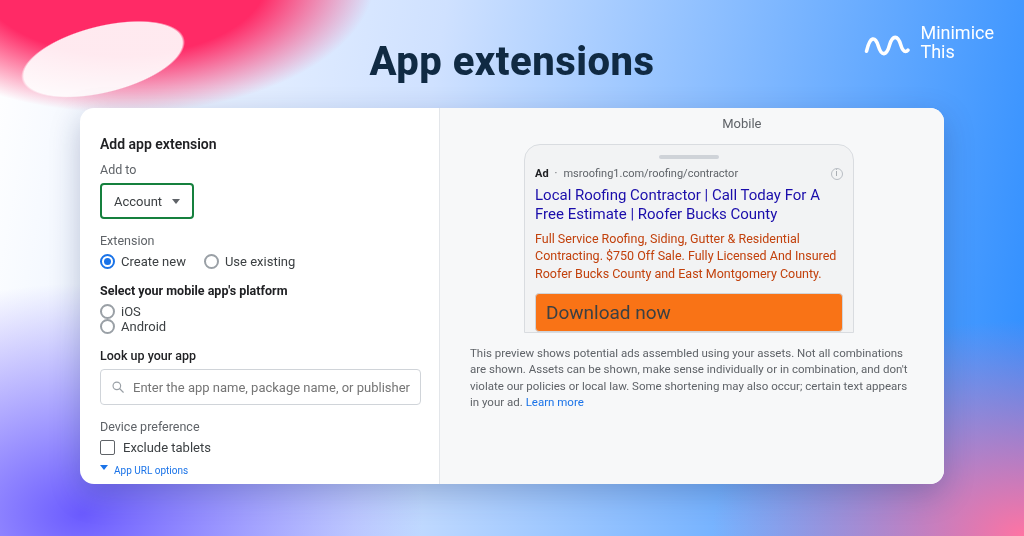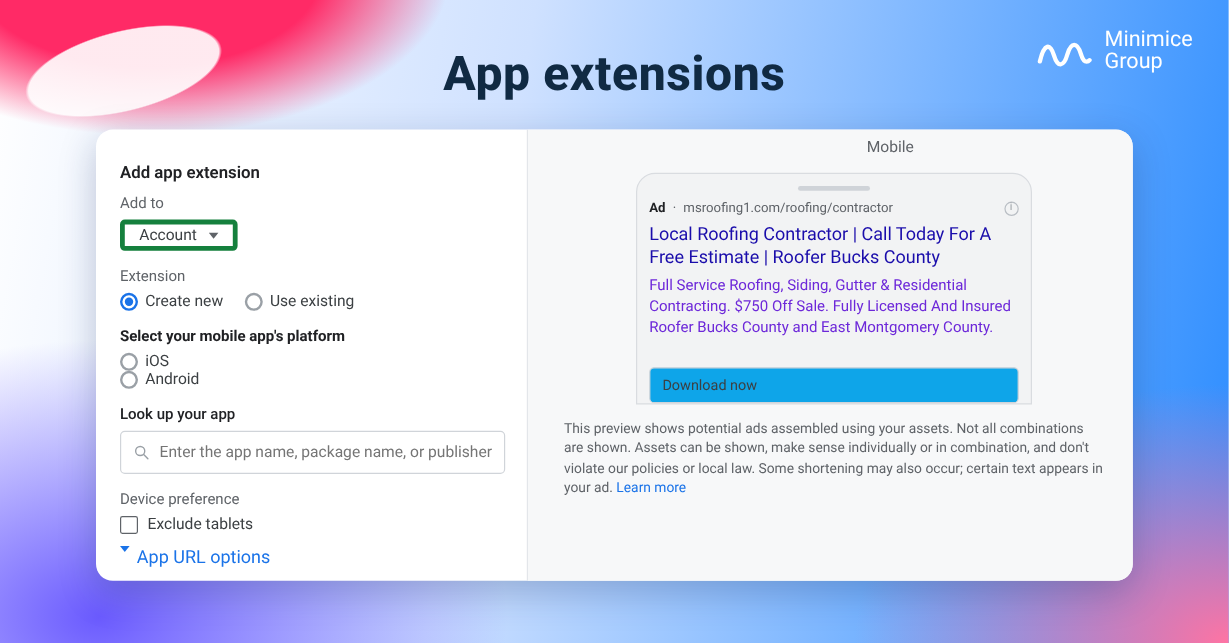--- a/index.html
+++ b/index.html
@@ -16,68 +16,68 @@
     transform:rotate(-14deg);opacity:.9;pointer-events:none}
   .title{position:absolute;top:38px;left:0;width:100%;text-align:center;
     font-size:40px;font-weight:800;color:#102a43;letter-spacing:.5px}
   .brand{position:absolute;top:24px;right:30px;display:flex;align-items:center;gap:10px;color:#fff}
   .brand svg{width:46px;height:30px}
   .brand .txt{font-weight:400;font-size:18px;line-height:1.05}
 
   .panel{position:absolute;left:80px;right:80px;top:108px;bottom:52px;
     background:#fff;border-radius:14px;overflow:hidden;box-shadow:0 10px 30px rgba(21,41,90,.25);display:flex}
   .left{width:360px;padding:28px 18px 12px 20px;border-right:1px solid #e3e6ea;font-size:13px;color:#3c4043}
-  .right{flex:1;background:#f7f8f9;padding:14px 24px 10px 30px;position:relative}
+  .right{flex:1;background:#f7f8f9;padding:14px 36px 10px 30px;position:relative}
 
   .h{font-size:14px;font-weight:600;color:#202124;margin-bottom:8px}
   .lbl{font-size:12.5px;color:#5f6368;margin:10px 0 6px}
-  .select{display:inline-flex;align-items:center;gap:10px;height:26px;padding:0 12px;border:4px solid #15803d;border-radius:4px;background:#fff;cursor:pointer}
+  .select{display:inline-flex;align-items:center;gap:10px;height:36px;padding:0 12px;border:2px solid #15803d;border-radius:4px;background:#fff;cursor:pointer}
   .select .caret{width:0;height:0;border-left:4px solid transparent;border-right:4px solid transparent;border-top:5px solid #5f6368}
 
   .row{display:flex;align-items:center;gap:18px;margin-top:6px}
   .radio{display:flex;align-items:center;gap:6px;cursor:pointer}
   .r-o{width:15px;height:15px;border:2px solid #9aa0a6;border-radius:50%;display:flex;align-items:center;justify-content:center}
   .r-o.sel{border-color:#1a73e8}
   .r-o.sel::after{content:"";width:7px;height:7px;background:#1a73e8;border-radius:50%}
   .block{margin-top:12px}
   .search{display:flex;align-items:center;gap:8px;height:36px;border:1px solid #d0d4d9;border-radius:4px;padding:0 10px;color:#9aa0a6}
   .search input{border:0;outline:0;flex:1;font-size:13px;color:#5f6368;background:transparent}
   .chk{display:flex;align-items:center;gap:8px;cursor:pointer}
   .box{width:15px;height:15px;border:1.6px solid #5f6368;border-radius:2px}
-  .link{color:#1a73e8;font-size:15px;cursor:pointer;display:flex;gap:6px;margin-top:10px}
+  .link{color:#1a73e8;font-size:10px;cursor:pointer;display:flex;gap:6px;margin-top:10px}
   .chev{width:0;height:0;border-left:4px solid transparent;border-right:4px solid transparent;border-top:5px solid #1a73e8}
 
   .mob-lbl{position:absolute;top:8px;left:56%;font-size:13px;color:#5f6368}
   .device{margin:22px auto 0;width:330px;background:#f2f3f4;border:1px solid #d9dce0;border-radius:16px 16px 0 0;padding:10px 10px 0 10px}
   .speaker{width:60px;height:3.5px;background:#cfd3d8;border-radius:3px;margin:0 auto 8px}
   .ad-tag{font-size:11px;color:#5f6368;margin:2px 0 6px;display:flex;align-items:flex-end;gap:6px}
   .ad-tag b{font-weight:700;color:#202124}
   .ad-info{margin-left:auto;width:12px;height:12px;border:1px solid #b9bec4;border-radius:50%;position:relative}
   .ad-info::after{content:"i";position:absolute;left:3.4px;top:-1px;font-size:9px;color:#9aa0a6}
   .headline{color:#1a0dab;font-size:15px;line-height:1.28;margin-bottom:6px}
-  .desc{font-size:12.5px;color:#6d28d9;line-height:1.4;margin-bottom:24px}
-  .cta{border:1px solid #d0d4d9;border-radius:4px;padding:7px 10px;font-size:12px;color:#3c4043;background:#0ea5e9}
+  .desc{font-size:12.5px;color:#c2410c;line-height:1.4;margin-bottom:11px}
+  .cta{border:1px solid #d0d4d9;border-radius:4px;padding:7px 10px;font-size:19px;color:#3c4043;background:#f97316}
 
   .disclaimer{margin-top:12px;font-size:11.5px;color:#5f6368;line-height:1.4}
   .disclaimer a{color:#1a73e8;text-decoration:none;cursor:pointer}
 </style>
 </head>
 <body>
 <div class="stage">
 
   <div class="swoosh"></div>
   <div class="title">App extensions</div>
 
   <div class="brand">
     <svg viewBox="0 0 90 52">
         <path d="M5 42 C 12 12, 22 12, 28 32 C 34 52, 44 52, 50 30 C 56 10, 66 10, 72 30 C 78 50, 86 40, 86 40" fill="none" stroke="#fff" stroke-width="7" stroke-linecap="round"></path>
       </svg>
     <div class="txt">
       <div>Minimice</div>
-      <div>Group</div>
+      <div>This</div>
     </div>
   </div>
 
   <div class="panel">
     <div class="left">
       <div class="h">Add app extension</div>
 
       <div class="lbl">Add to</div>
       <div class="select">
         <span>Account</span>

